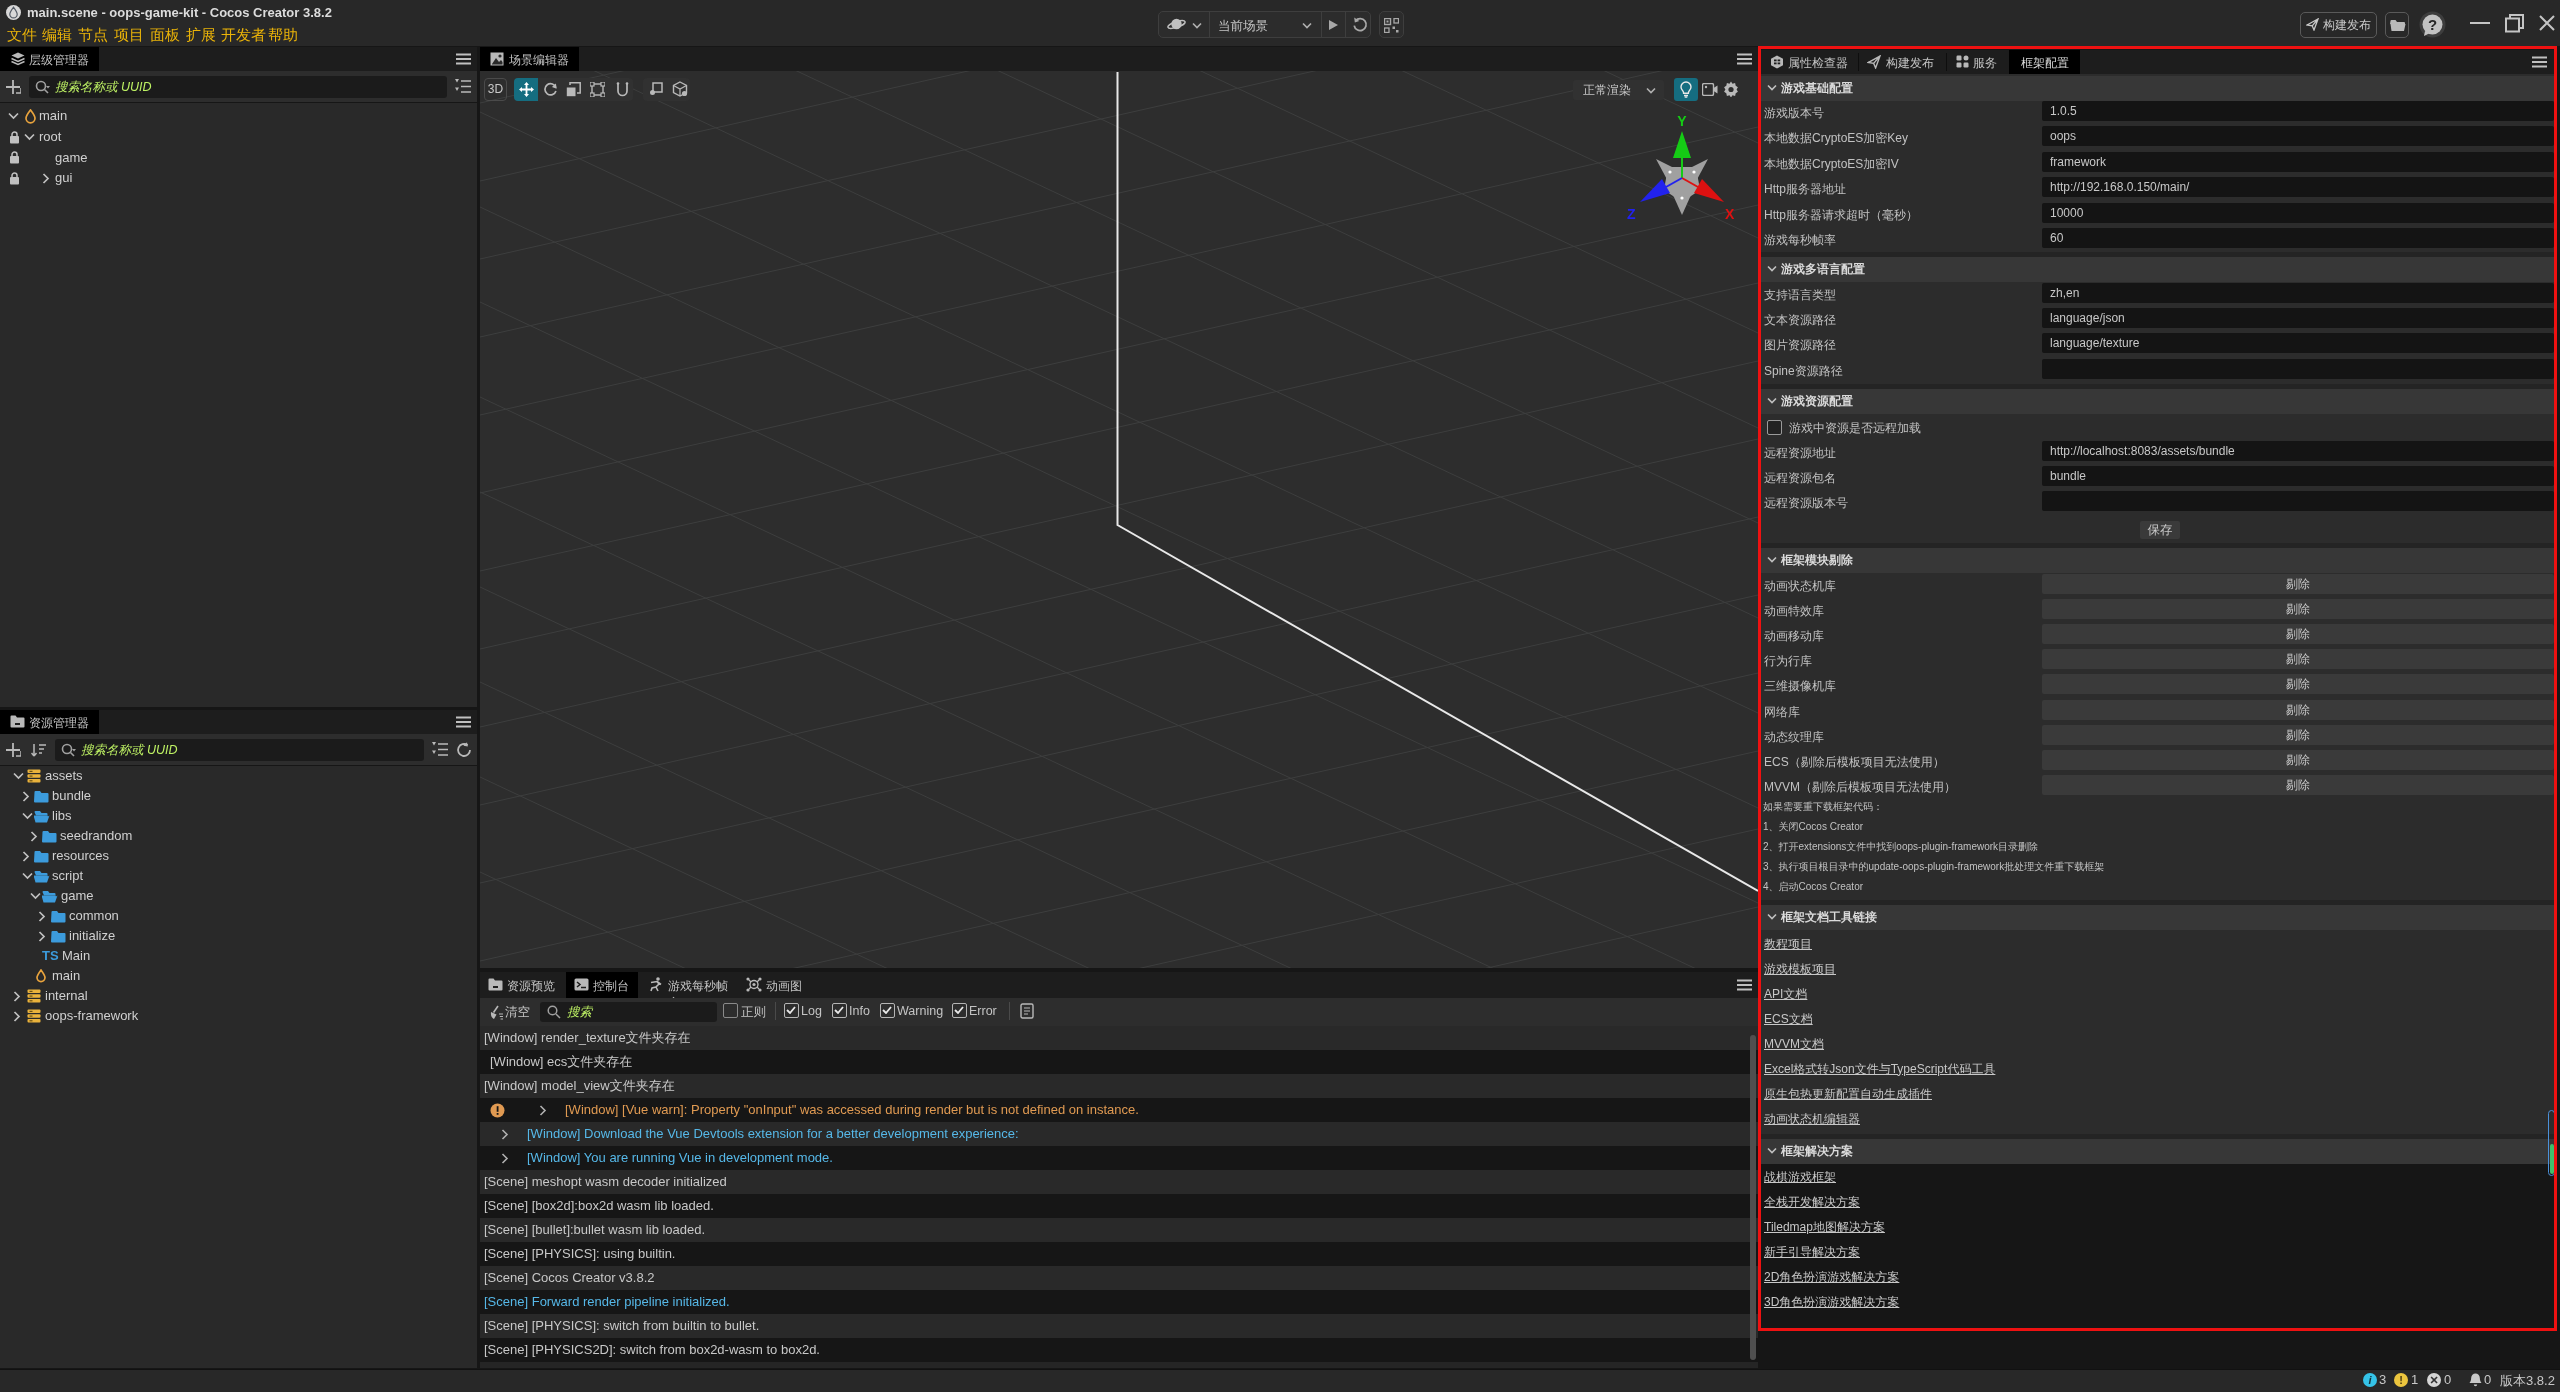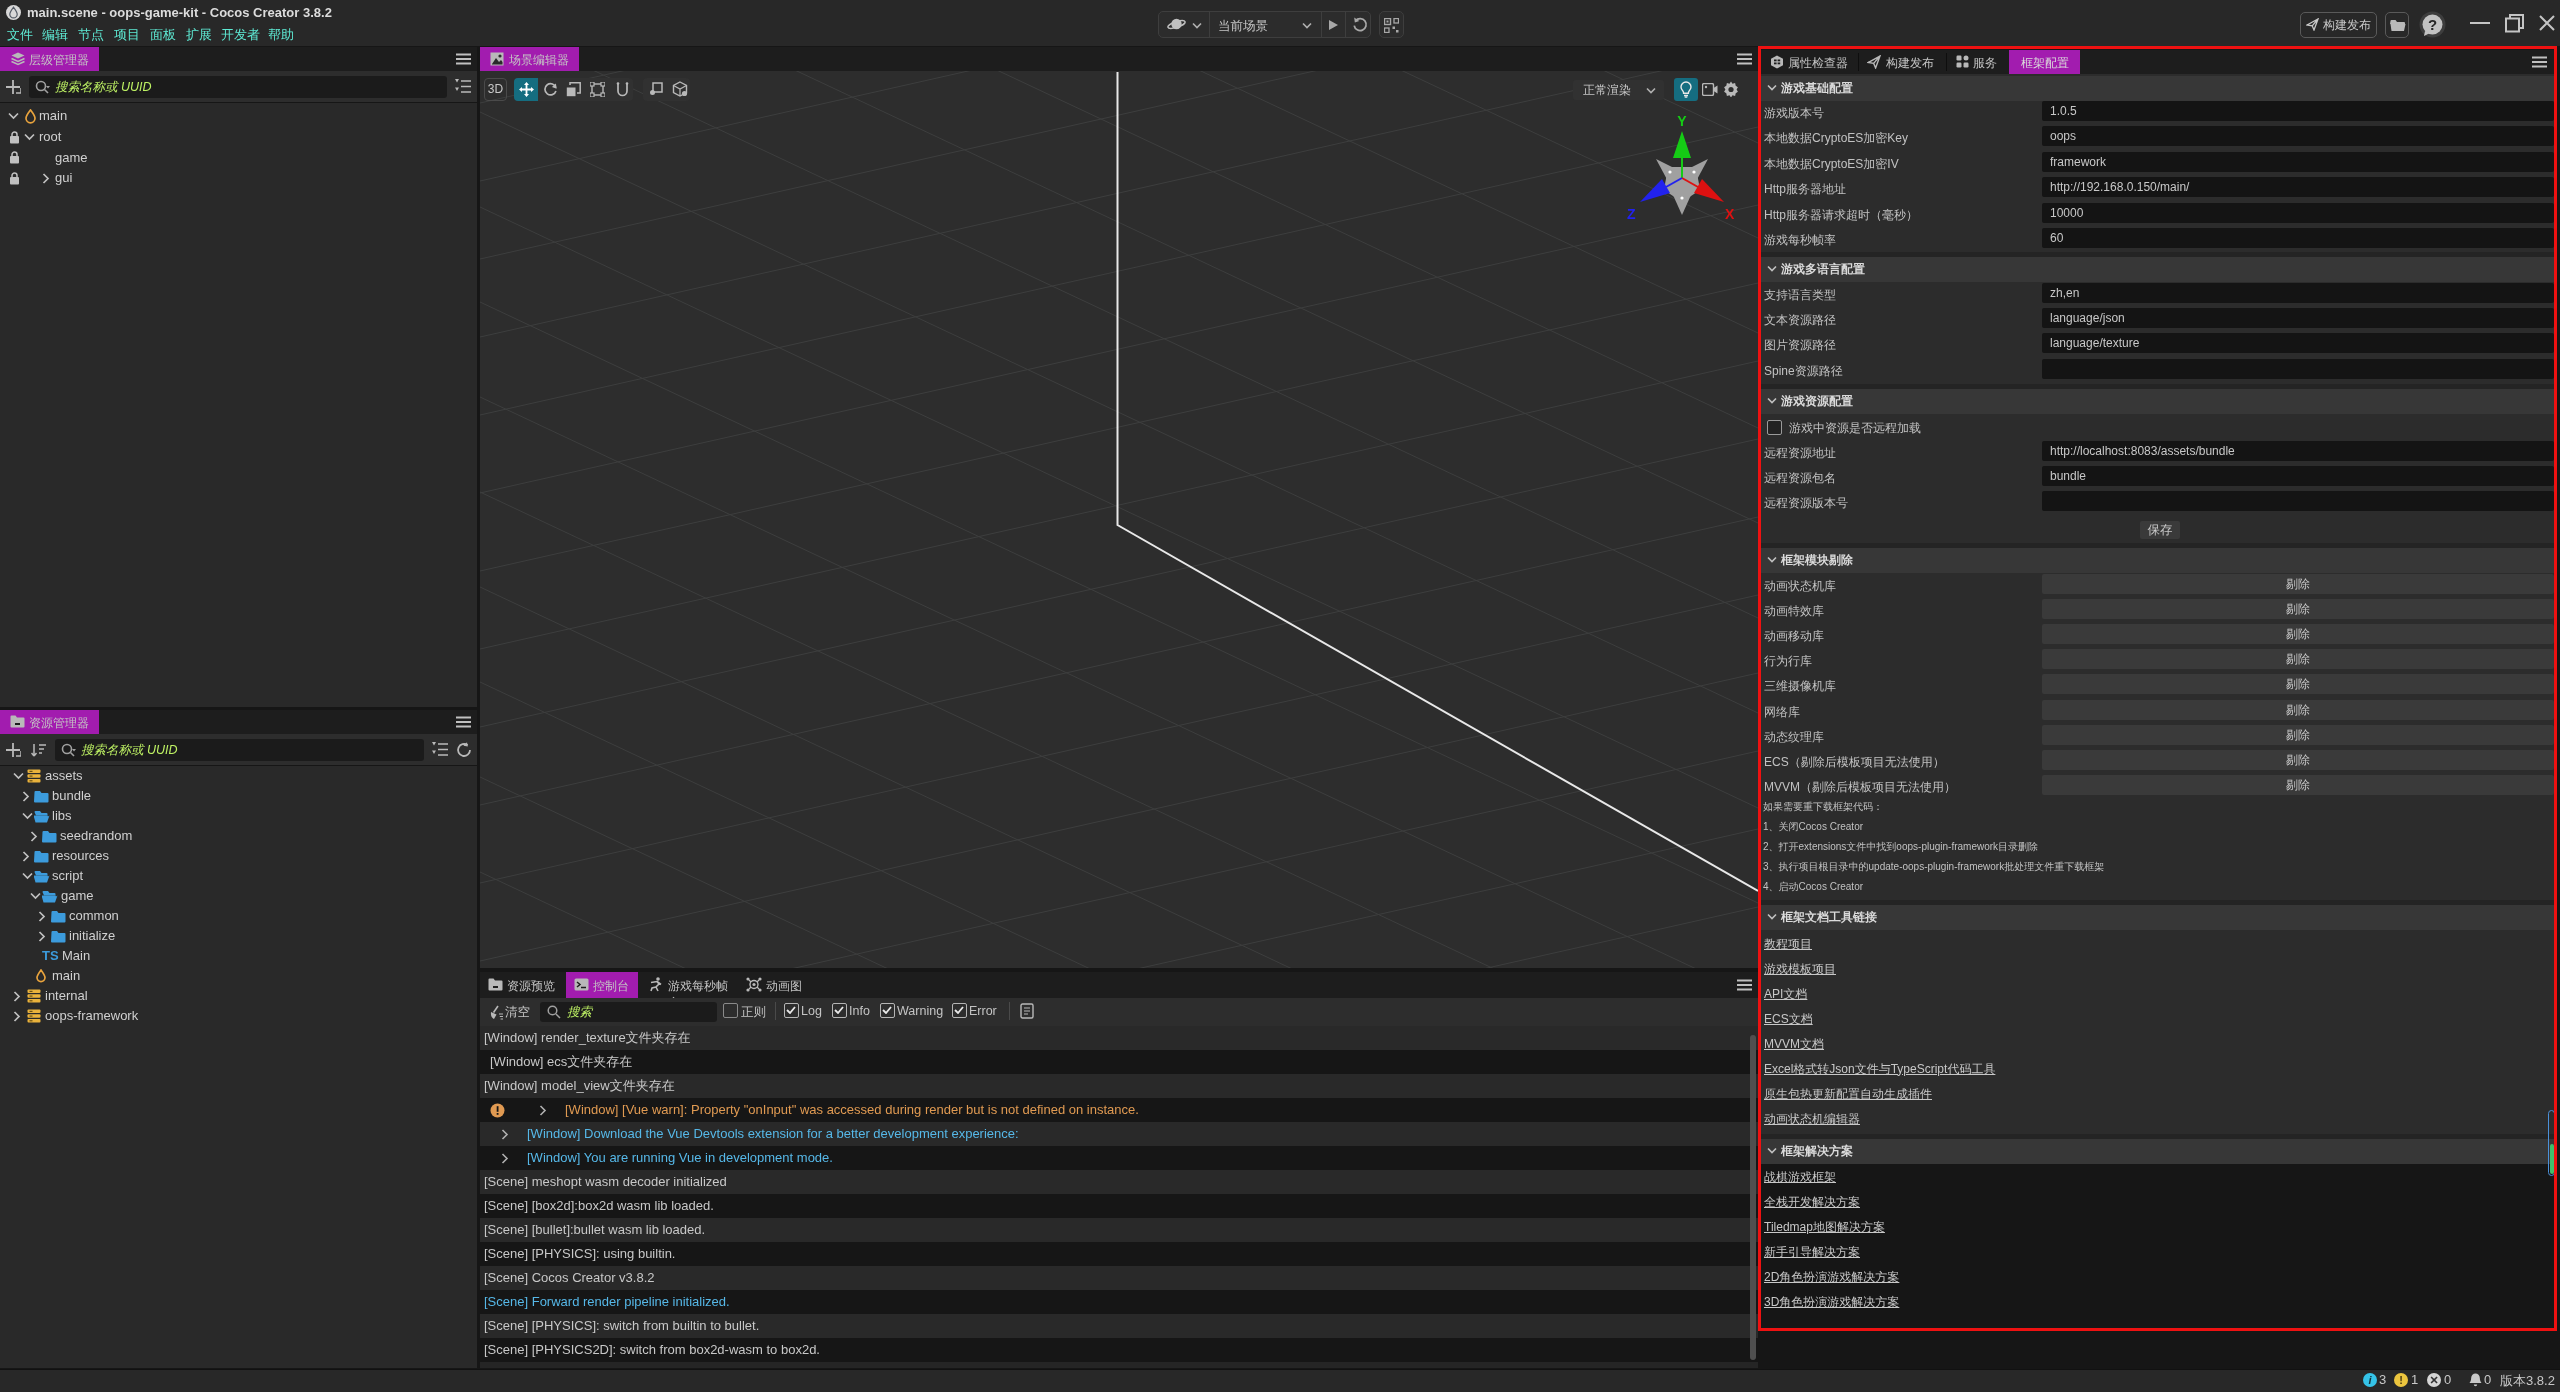--- a/index.html
+++ b/index.html
@@ -4,38 +4,38 @@
 <style>
 * { margin:0; padding:0; box-sizing:border-box; }
 html,body { width:2560px; height:1392px; background:#161616; overflow:hidden;
   font-family:"Liberation Sans", sans-serif; }
 .abs { position:absolute; }
 #page { position:relative; width:2560px; height:1392px; background:#161616; }
 
 
 #top { position:absolute; left:0; top:0; width:2560px; height:46px; background:#282828; }
 #title { position:absolute; left:27px; top:5px; font-size:13px; font-weight:bold; color:#dcdcdc; }
-.menuitem { position:absolute; top:26px; font-size:13px; color:#5eead4; }
+.menuitem { position:absolute; top:26px; font-size:15px; color:#eab308; }
 
 
 #pillgroup { position:absolute; left:1158px; top:11px; width:213px; height:27px;
   background:#2c2c2c; border:1px solid #3e3e3e; border-radius:5px; }
 .pillsep { position:absolute; top:0; width:1px; height:25px; background:#3e3e3e; }
 #qrbtn { position:absolute; left:1379px; top:11px; width:25px; height:27px;
   background:#2c2c2c; border:1px solid #3e3e3e; border-radius:5px; }
 #buildbtn { position:absolute; left:2300px; top:12px; width:77px; height:26px;
   border:1px solid #5a5a5a; border-radius:5px; color:#c8c8c8; font-size:12px;
   line-height:24px; text-align:center; }
 #folderbtn { position:absolute; left:2385px; top:12px; width:24px; height:26px;
   border:1px solid #5a5a5a; border-radius:5px; }
 
 
 .tabbar { position:absolute; background:#1d1d1d; }
 .tab { position:absolute; top:0; height:100%; color:#c4c4c4; font-size:12px; }
-.ptab-active { background:#a21caf; }
+.ptab-active { background:#000000; }
 
 
 #hier { position:absolute; left:0; top:103px; width:477px; height:604px; background:#292929; }
 #assets { position:absolute; left:0; top:766px; width:477px; height:602px; background:#292929; }
 .toolrow { position:absolute; left:0; width:477px; height:31px; background:#2d2d2d; }
 .searchbox { position:absolute; background:#1b1b1b; border-radius:3px; height:22px; }
 .ph { color:#bef264; font-style:italic; font-size:12.5px; }
 .trow { position:absolute; left:0; width:100%; height:21px; color:#d0d0d0; font-size:13px; }
 
 

